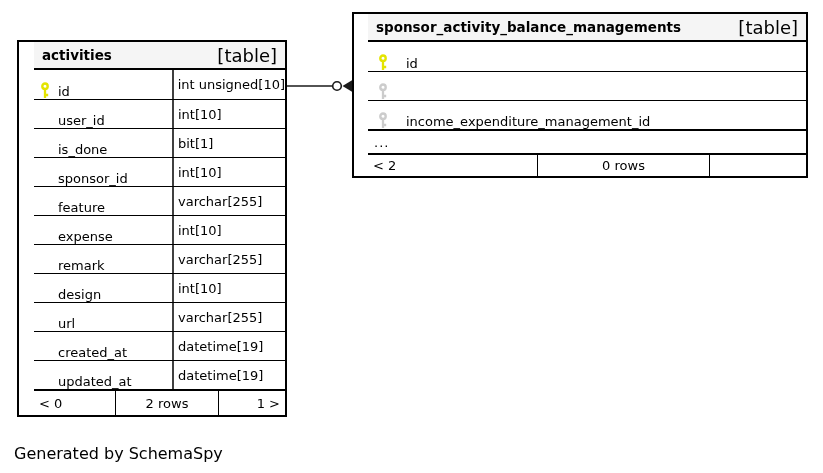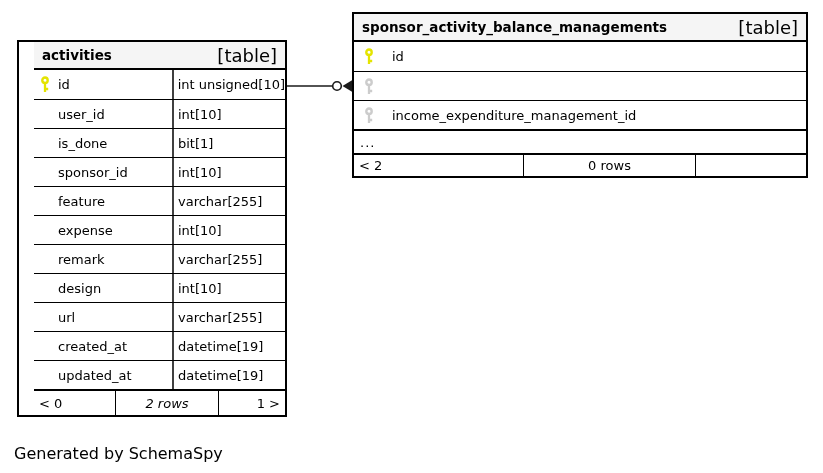--- a/index.html
+++ b/index.html
@@ -7,31 +7,31 @@
   .canvas {
     position:relative; width:823px; height:473px; background:#ffffff;
     font-family:"DejaVu Sans","Liberation Sans",sans-serif;
     font-size:13px; color:#000;
     overflow:hidden;
   }
   .dbtable {
     position:absolute; border:2px solid #000; background:#fff;
   }
   .tbl-a { left:17px; top:40px;  width:270px;padding-left:15px; }
-  .tbl-b { left:352px; top:12px; width:456px; }
+  .tbl-b { left:352px; top:12px; width:456px;padding-left:14px; }
   .thead {
     display:flex; align-items:center; justify-content:space-between;
     height:28px; background:#f5f5f5; border-bottom:2px solid #000;
     padding:0 8px;
   }
   .tname { font-weight:bold; font-size:13.5px; }
   .tbadge { font-size:18px; }
   .trow { display:flex; align-items:stretch; height:29px; border-top:1px solid #000; }
   .trow:first-child { border-top:none; }
-  .cell-name { display:flex; align-items:center; padding-left:6px; }
+  .cell-name { display:flex; align-items:flex-end; padding-left:6px; }
   .tbl-a .cell-name { width:138px; }
   .tbl-b .cell-name { width:100%; padding-left:10px; }
   .keyicon { width:18px; display:flex; align-items:center; }
   .tbl-b .keyicon { width:28px; }
   .colname { white-space:nowrap; }
   .cell-type {
     flex:1; display:flex; align-items:center;
     border-left:2px solid #404040; padding-left:4px; white-space:nowrap;
   }
   .dots-row {
@@ -39,21 +39,21 @@
     padding-left:6px; letter-spacing:1px;
   }
   .tfoot { display:flex; border-top:2px solid #000; }
   .tbl-a .tfoot { height:26px; }
   .tbl-b .tfoot { height:23px; }
   .fcell { display:flex; align-items:center; }
   .fcell + .fcell { border-left:1px solid #000; }
   .f-left  { justify-content:flex-start; padding-left:5px; }
   .f-mid   { justify-content:center; }
   .f-right { justify-content:flex-end; padding-right:5px; flex:1; }
-  .tbl-a .f-left { width:81px; }  .tbl-a .f-mid { width:103px;font-style:italic; }
+  .tbl-a .f-left { width:81px; }  .tbl-a .f-mid { width:103px; }
   .tbl-b .f-left { width:147px; } .tbl-b .f-mid { width:172px;margin-left:22px; }
   .connector { position:absolute; left:0; top:0; pointer-events:none; }
   .gen-note { position:absolute; left:14px; top:444px; font-size:16px; }
 </style>
 </head>
 <body>
 
 <div class="canvas">
 
   <svg class="connector" width="823" height="473">

